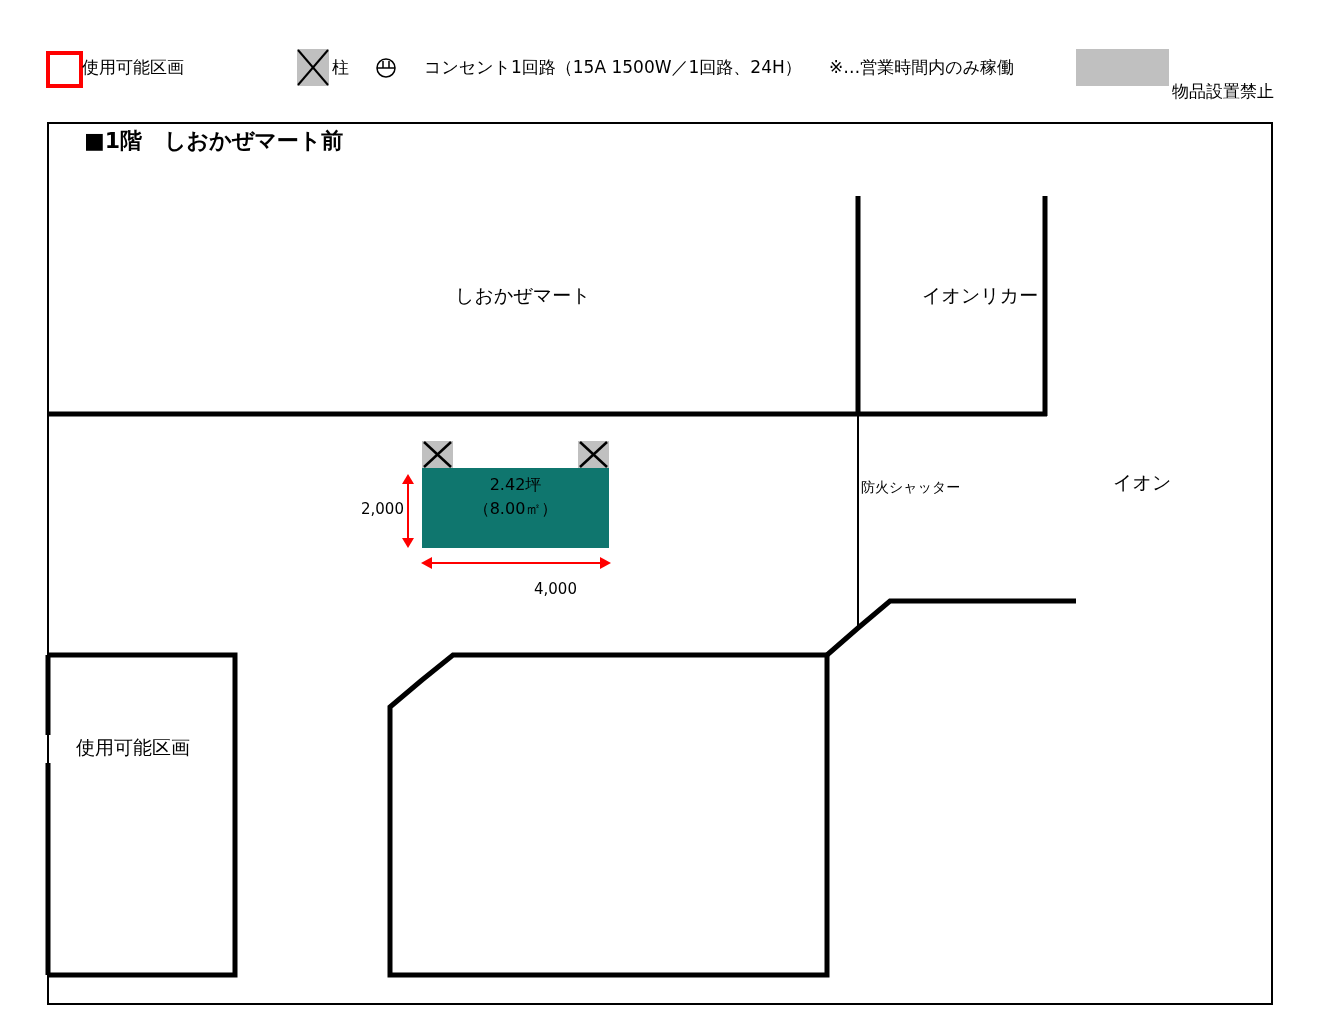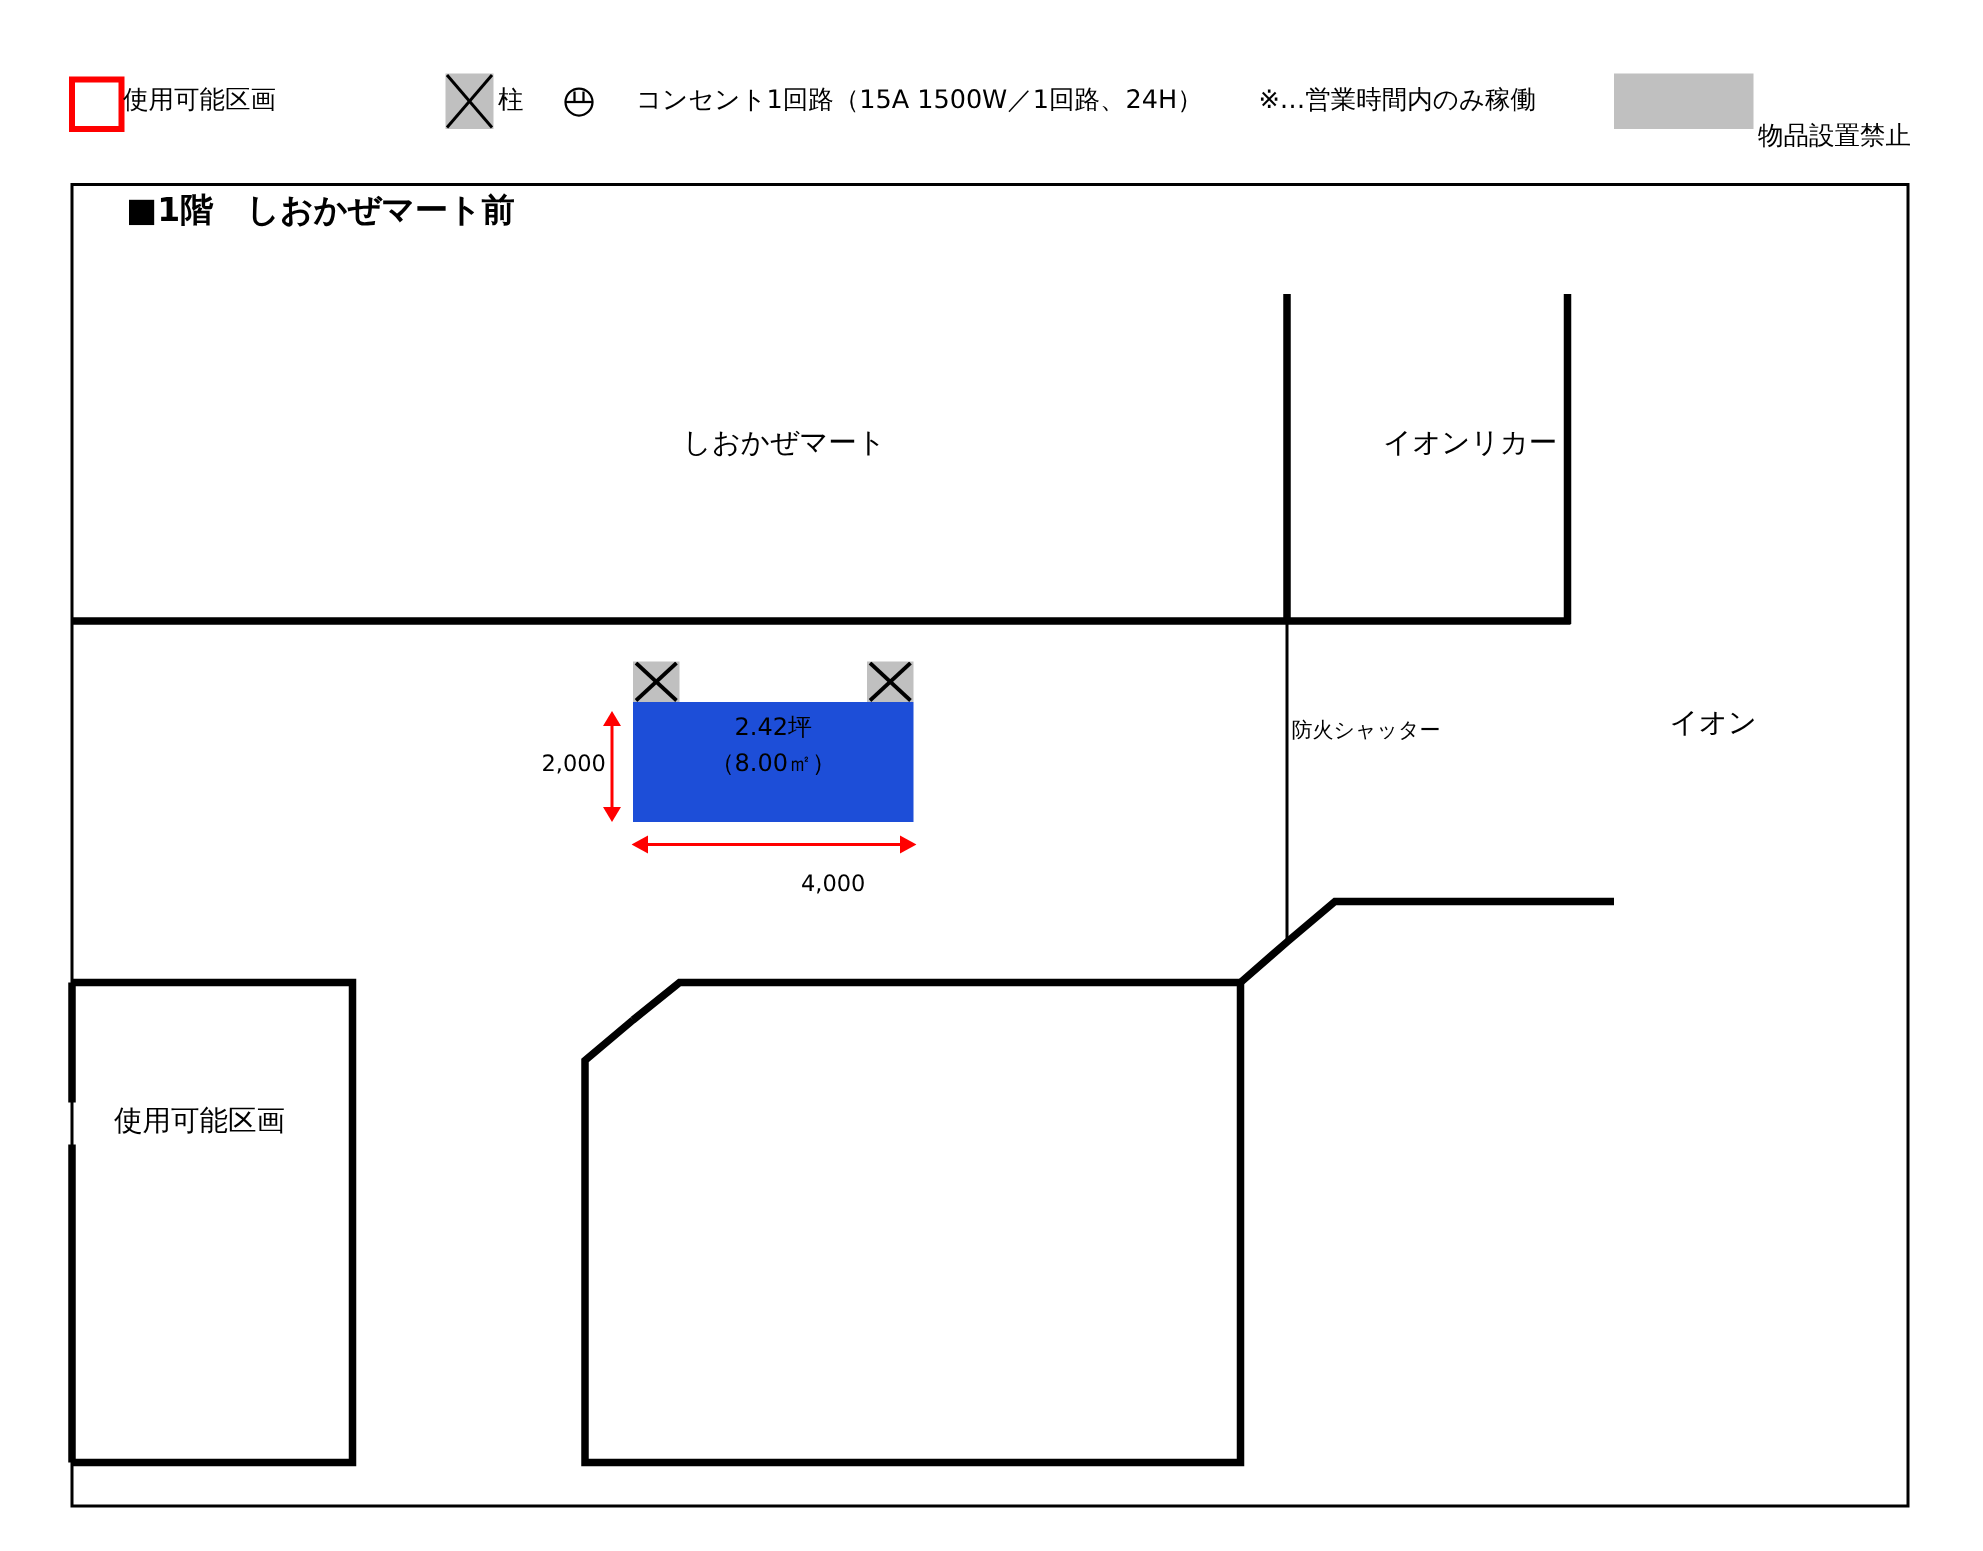--- a/index.html
+++ b/index.html
@@ -6,21 +6,21 @@
   body { width: 1322px; height: 1034px; position: relative; overflow: hidden;
          font-family: "DejaVu Sans", "Liberation Sans", sans-serif; color: #000; }
   .abs { position: absolute; }
   .txt { font-size: 17px; white-space: nowrap; line-height: 1; margin-top: 32px; }
   .legend-txt { font-size: 17px; white-space: nowrap; line-height: 1; }
   .avail-box { left: 46px; top: 51px; width: 29px; height: 29px; border: 4px solid #ff0000; box-sizing: content-box; }
   .pillar { background: #c0c0c0; overflow: hidden; }
   .pillar svg { display: block; }
   .nogo-box { left: 1076px; top: 49px; width: 93px; height: 37px; background: #c0c0c0; }
   .title { left: 84px; top: 130px; font-size: 22px; font-weight: bold; white-space: nowrap; line-height: 1; }
-  .booth { left: 422px; top: 468px; width: 187px; height: 80px; background: #1d4ed8; }
+  .booth { left: 422px; top: 468px; width: 187px; height: 80px; background: #0f766e; }
   .booth-text { position: absolute; left: 0; width: 100%; text-align: center; font-size: 16px; line-height: 1; }
   .dim { font-size: 15px; white-space: nowrap; line-height: 1; margin-left: 40px; }
   .store { font-size: 19px; white-space: nowrap; line-height: 1; }
   svg.plan { position: absolute; left: 0; top: 0; }
 </style>
 </head>
 <body>
 
 <div class="abs avail-box"></div>
 <div class="abs legend-txt" style="left:82px; top:59px;">使用可能区画</div>
@@ -36,21 +36,21 @@
 <div class="abs" style="left:374px; top:58px; width:24px; height:20px;">
   <svg width="24" height="20" viewBox="0 0 24 20">
     <circle cx="12" cy="10" r="9" fill="none" stroke="#000" stroke-width="1.5"></circle>
     <line x1="3" y1="10" x2="21" y2="10" stroke="#000" stroke-width="1.5"></line>
     <line x1="9" y1="3" x2="9" y2="10" stroke="#000" stroke-width="1.5"></line>
     <line x1="15" y1="3" x2="15" y2="10" stroke="#000" stroke-width="1.5"></line>
   </svg>
 </div>
 <div class="abs legend-txt" style="left:424px; top:59px;">コンセント1回路（15A 1500W／1回路、24H）</div>
 
-<div class="abs legend-txt" style="left:829px; top:59px;margin-left:10px;">※…営業時間内のみ稼働</div>
+<div class="abs legend-txt" style="left:829px; top:59px;">※…営業時間内のみ稼働</div>
 
 <div class="abs nogo-box"></div>
 <div class="abs legend-txt" style="left:1172px; top:59px;margin-top:24px;">物品設置禁止</div>
 
 <svg class="plan" width="1322" height="1034" viewBox="0 0 1322 1034">
 
   <rect x="48" y="123" width="1224" height="881" fill="none" stroke="#000" stroke-width="2"></rect>
 
   <line x1="48" y1="414" x2="1047" y2="414" stroke="#000" stroke-width="5"></line>
 

